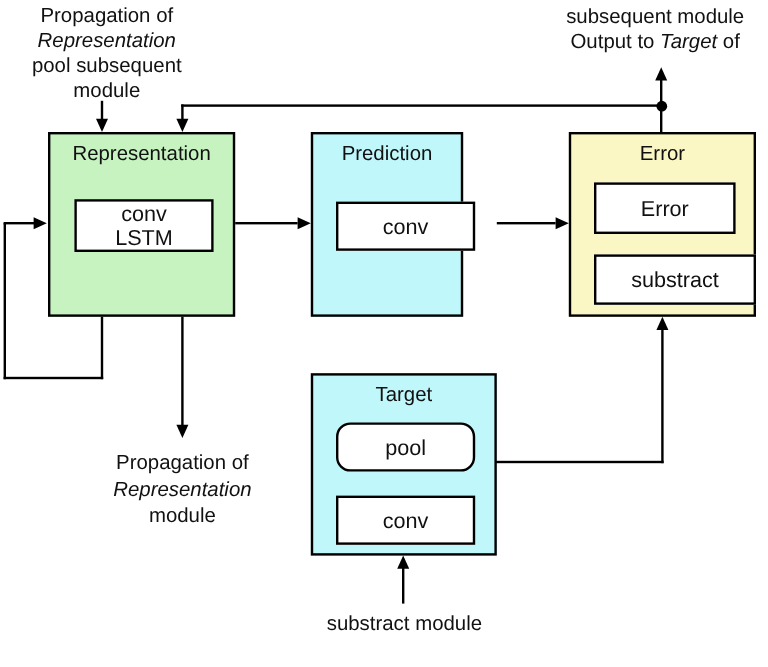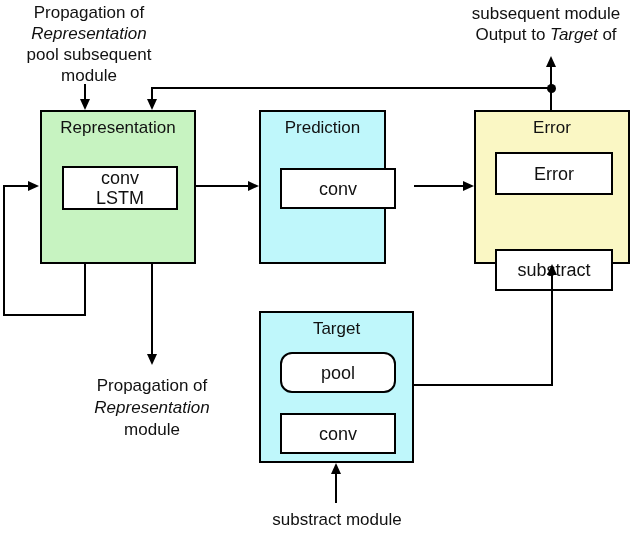--- a/index.html
+++ b/index.html
@@ -75,21 +75,21 @@
     <div class="op" style="left:19px; top:56px; width:116px; height:41px;">
       <div class="op-line">conv</div>
     </div>
   </div>
 
   <div class="box fill-yellow" style="left:474px; top:110px; width:156px; height:154px;">
     <div class="box-title">Error</div>
     <div class="op" style="left:19px; top:40px; width:118px; height:43px;">
       <div class="op-line">Error</div>
     </div>
-    <div class="op" style="left:19px; top:100px; width:118px; height:42px;margin-top:37px;">
+    <div class="op" style="left:19px; top:100px; width:135px; height:42px;">
       <div class="op-line">substract</div>
     </div>
   </div>
 
   <div class="box fill-cyan" style="left:259px; top:311px; width:155px; height:152px;">
     <div class="box-title">Target</div>
     <div class="op" style="left:19px; top:39px; width:116px; height:41px;border-radius:12px;">
       <div class="op-line">pool</div>
     </div>
     <div class="op" style="left:19px; top:100px; width:116px; height:41px;">

